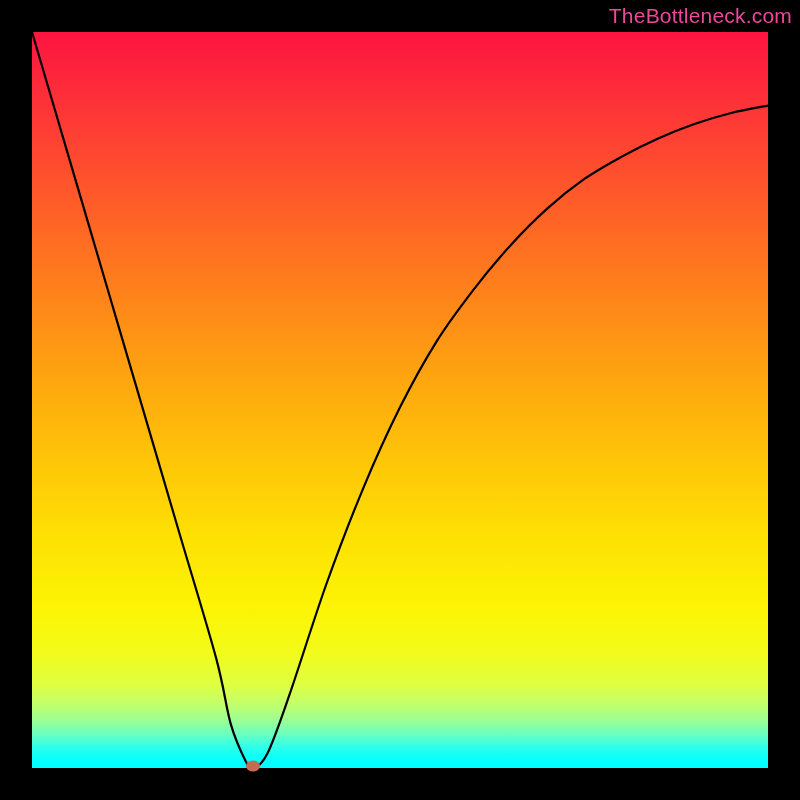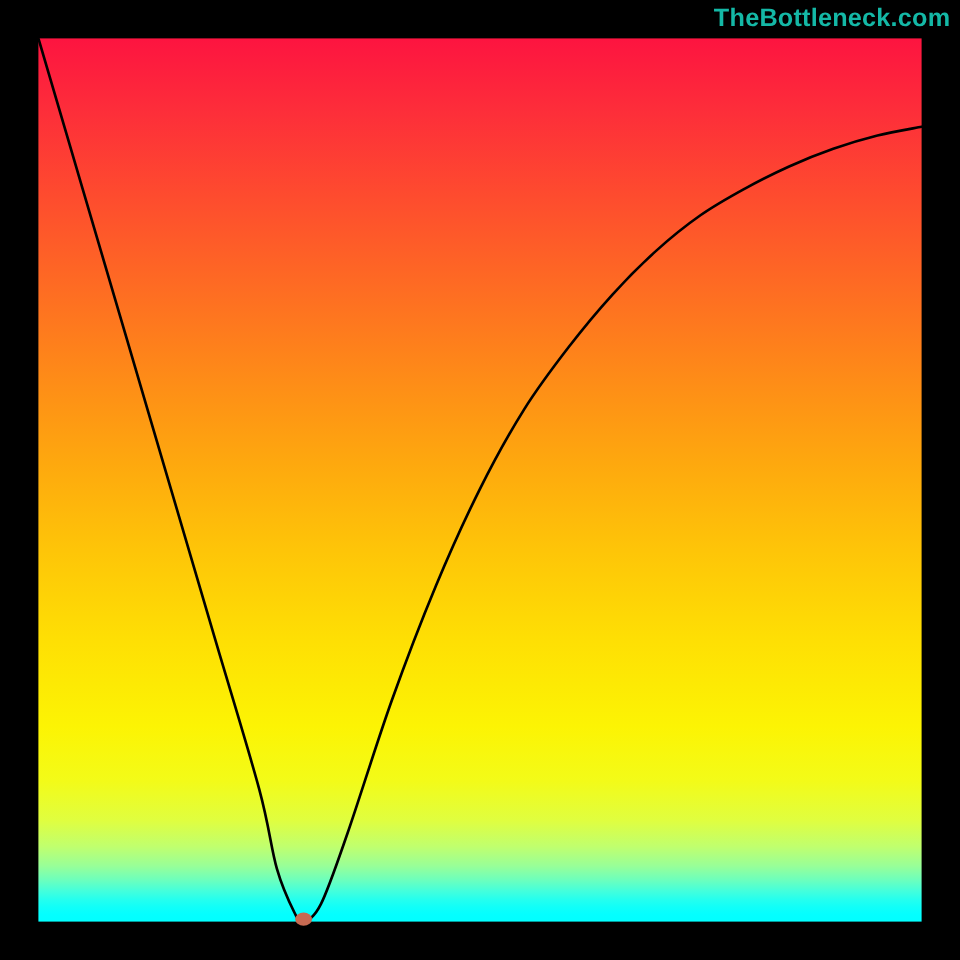--- a/index.html
+++ b/index.html
@@ -42,23 +42,23 @@
       #25ffee 97.5%,
       #10fff9 98.4%,
       #04ffff 99.2%,
       #01ffff 100%
     );
   }
   .watermark {
     position: absolute;
     top: 4px;
     right: 8px;
-    color: #14b8a6;
+    color: #ec4899;
     font-size: 21px;
-    font-weight: 700;
+    font-weight: 400;
     letter-spacing: 0.2px;
   }
   .curve-svg {
     position: absolute;
     left: 0;
     top: 0;
     width: 736px;
     height: 736px;
     overflow: visible;
   }

